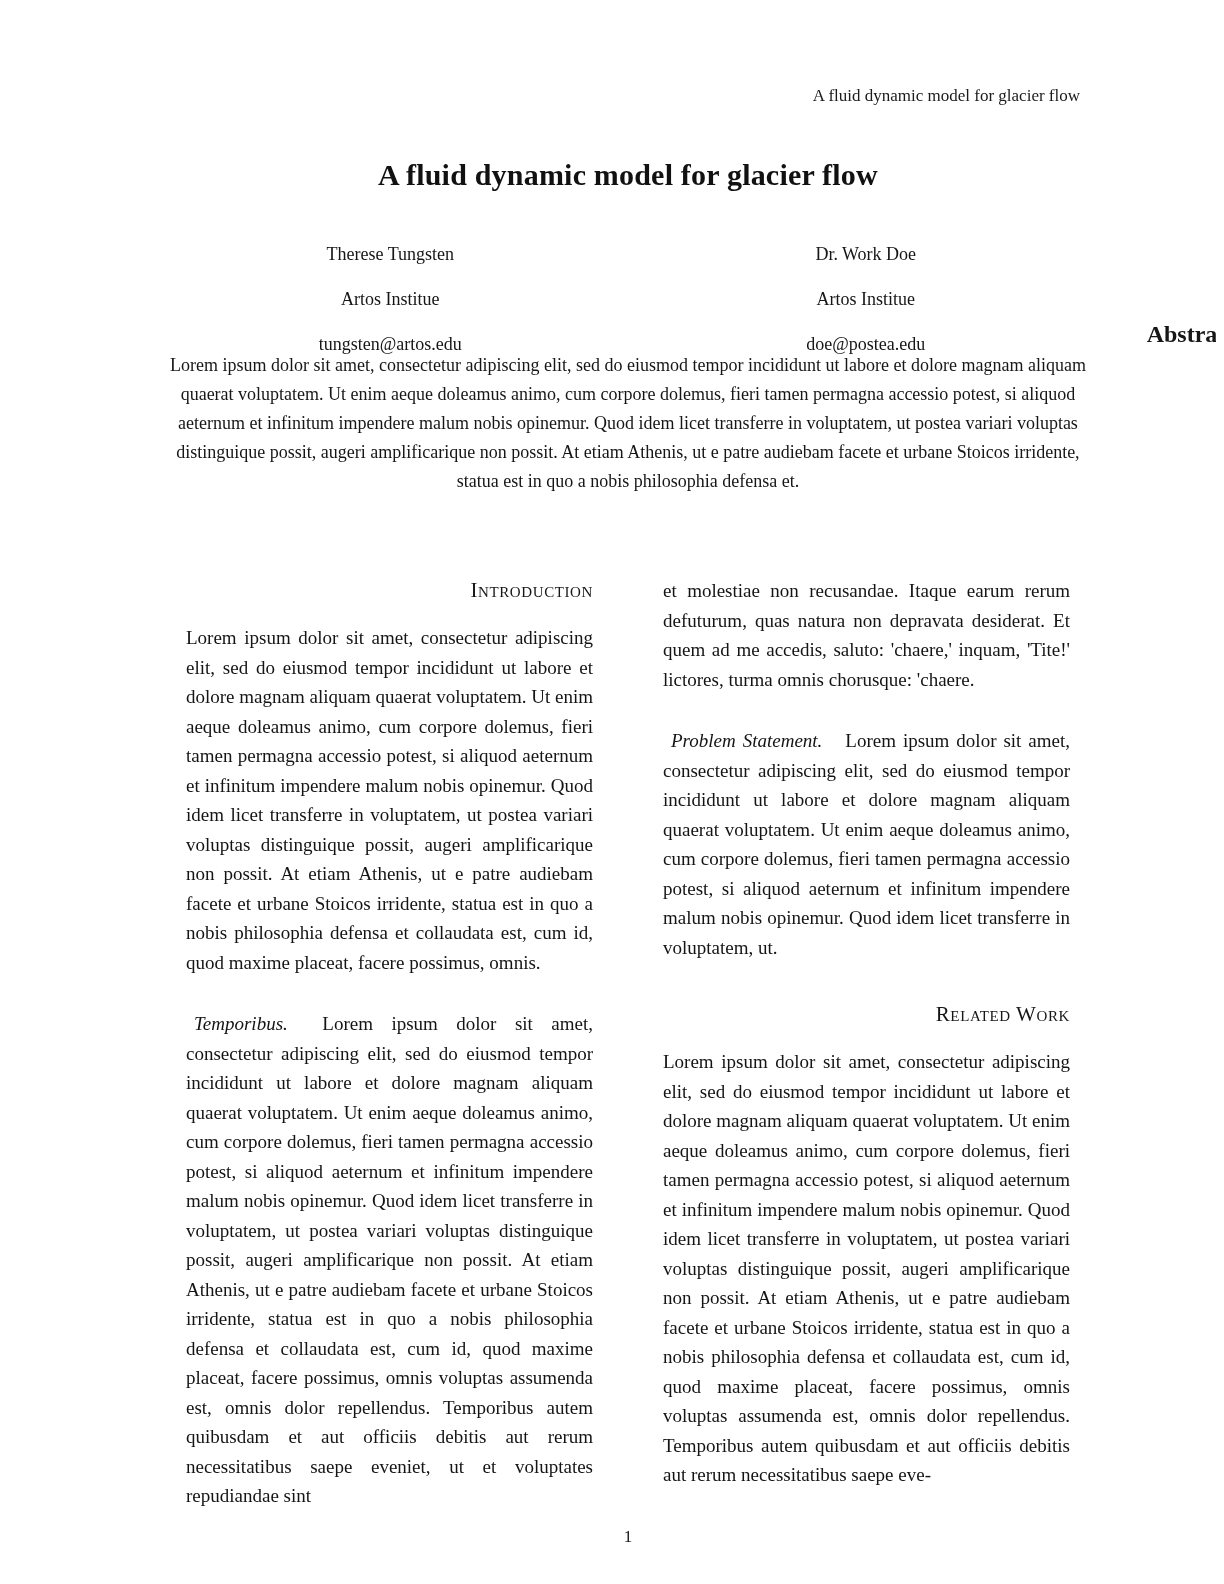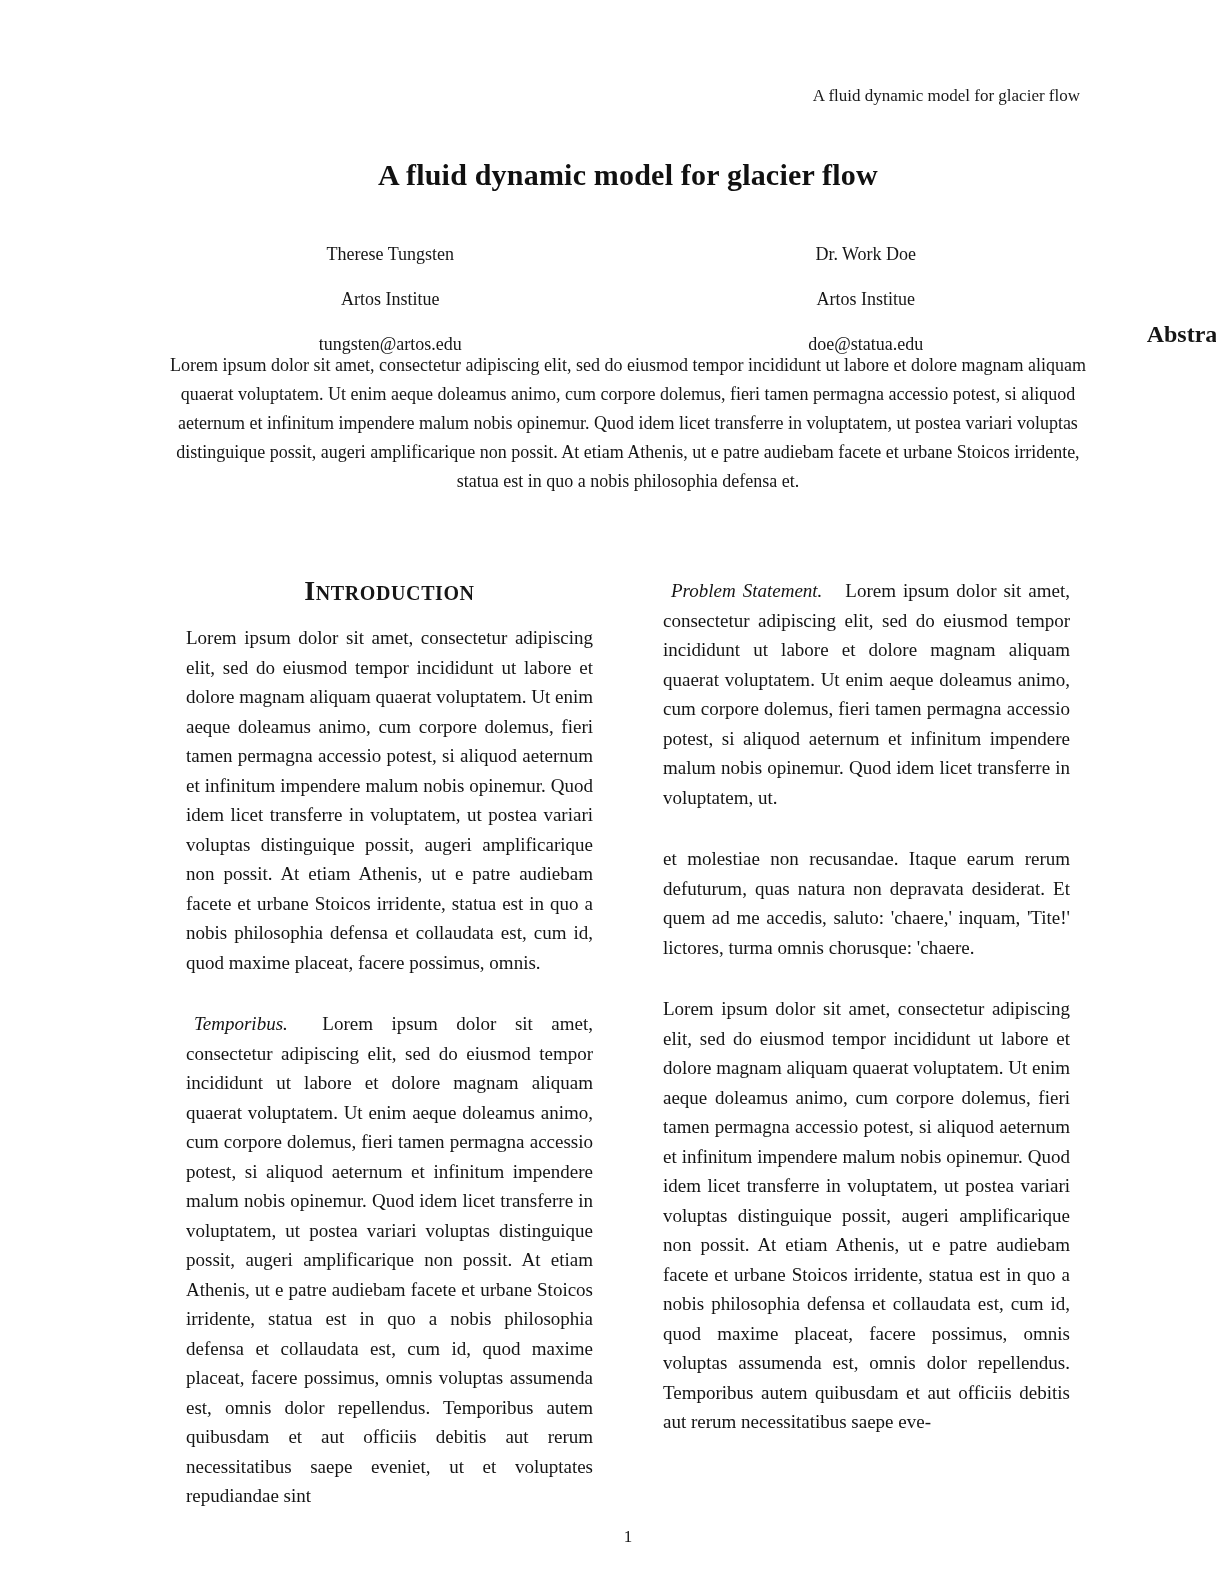--- a/index.html
+++ b/index.html
@@ -67,27 +67,26 @@
   .columns {
     position: absolute;
     top: 536px;
     left: 146px;
     width: 932px;
     display: flex;
     gap: 38px;
   }
   .col { width: 447px; }
   .section-heading {
-    text-align: center;
+    text-align: right;
     font-variant: small-caps;
-    font-size: 28px;
+    font-size: 21px;
     line-height: 29px;
     letter-spacing: 0.6px;
     margin-bottom: 2px;
-    font-weight: bold;
   }
   .section-heading.spaced { margin-top: 22px; }
   .body-par {
     text-align: justify;
     font-size: 19px;
     line-height: 29.5px;
     color: #141414;
   }
   .body-par + .body-par { margin-top: 16px; }
   .runin { font-style: italic; }
@@ -111,45 +110,46 @@
 
   <div class="authors">
     <div class="author">
       <div>Therese Tungsten</div>
       <div>Artos Institue</div>
       <div>tungsten@artos.edu</div>
     </div>
     <div class="author">
       <div>Dr. Work Doe</div>
       <div>Artos Institue</div>
-      <div>doe@statua.edu</div>
+      <div>doe@postea.edu</div>
     </div>
   </div>
 
   <div class="abstract-heading">Abstract</div>
 
   <div class="abstract-text">Lorem ipsum dolor sit amet, consectetur adipiscing elit, sed do eiusmod tempor incididunt ut labore et dolore magnam aliquam quaerat voluptatem. Ut enim aeque doleamus animo, cum corpore dolemus, fieri tamen permagna accessio potest, si aliquod aeternum et infinitum impendere malum nobis opinemur. Quod idem licet transferre in voluptatem, ut postea variari voluptas distinguique possit, augeri amplificarique non possit. At etiam Athenis, ut e patre audiebam facete et urbane Stoicos irridente, statua est in quo a nobis philosophia defensa et.</div>
 
   <div class="columns">
 
     <div class="col">
       <div class="section-heading">Introduction</div>
       <p class="body-par">Lorem ipsum dolor sit amet, consectetur adipiscing elit, sed do eiusmod tempor incididunt ut labore et dolore magnam aliquam quaerat voluptatem. Ut enim aeque doleamus animo, cum corpore dolemus, fieri tamen permagna accessio potest, si aliquod aeternum et infinitum impendere malum nobis opinemur. Quod idem licet transferre in voluptatem, ut postea variari voluptas distinguique possit, augeri amplificarique non possit. At etiam Athenis, ut e patre audiebam facete et urbane Stoicos irridente, statua est in quo a nobis philosophia defensa et collaudata est, cum id, quod maxime placeat, facere possimus, omnis.</p>
       <p class="body-par">
         <span class="runin">Temporibus.</span>
         <span>Lorem ipsum dolor sit amet, consectetur adipiscing elit, sed do eiusmod tempor incididunt ut labore et dolore magnam aliquam quaerat voluptatem. Ut enim aeque doleamus animo, cum corpore dolemus, fieri tamen permagna accessio potest, si aliquod aeternum et infinitum impendere malum nobis opinemur. Quod idem licet transferre in voluptatem, ut postea variari voluptas distinguique possit, augeri amplificarique non possit. At etiam Athenis, ut e patre audiebam facete et urbane Stoicos irridente, statua est in quo a nobis philosophia defensa et collaudata est, cum id, quod maxime placeat, facere possimus, omnis voluptas assumenda est, omnis dolor repellendus. Temporibus autem quibusdam et aut officiis debitis aut rerum necessitatibus saepe eveniet, ut et voluptates repudiandae sint</span>
       </p>
     </div>
 
     <div class="col">
+      <p class="body-par">et molestiae non recusandae. Itaque earum rerum defuturum, quas natura non depravata desiderat. Et quem ad me accedis, saluto: 'chaere,' inquam, 'Tite!' lictores, turma omnis chorusque: 'chaere.</p>
       <p class="body-par">
         <span class="runin">Problem Statement.</span>
         <span>Lorem ipsum dolor sit amet, consectetur adipiscing elit, sed do eiusmod tempor incididunt ut labore et dolore magnam aliquam quaerat voluptatem. Ut enim aeque doleamus animo, cum corpore dolemus, fieri tamen permagna accessio potest, si aliquod aeternum et infinitum impendere malum nobis opinemur. Quod idem licet transferre in voluptatem, ut.</span>
       </p>
-      <p class="body-par">et molestiae non recusandae. Itaque earum rerum defuturum, quas natura non depravata desiderat. Et quem ad me accedis, saluto: 'chaere,' inquam, 'Tite!' lictores, turma omnis chorusque: 'chaere.</p>
+      <div class="section-heading spaced">Related Work</div>
       <p class="body-par">Lorem ipsum dolor sit amet, consectetur adipiscing elit, sed do eiusmod tempor incididunt ut labore et dolore magnam aliquam quaerat voluptatem. Ut enim aeque doleamus animo, cum corpore dolemus, fieri tamen permagna accessio potest, si aliquod aeternum et infinitum impendere malum nobis opinemur. Quod idem licet transferre in voluptatem, ut postea variari voluptas distinguique possit, augeri amplificarique non possit. At etiam Athenis, ut e patre audiebam facete et urbane Stoicos irridente, statua est in quo a nobis philosophia defensa et collaudata est, cum id, quod maxime placeat, facere possimus, omnis voluptas assumenda est, omnis dolor repellendus. Temporibus autem quibusdam et aut officiis debitis aut rerum necessitatibus saepe eve-</p>
     </div>
 
   </div>
 
   <div class="page-number">1</div>
 
 </div>
 
 </body></html>

